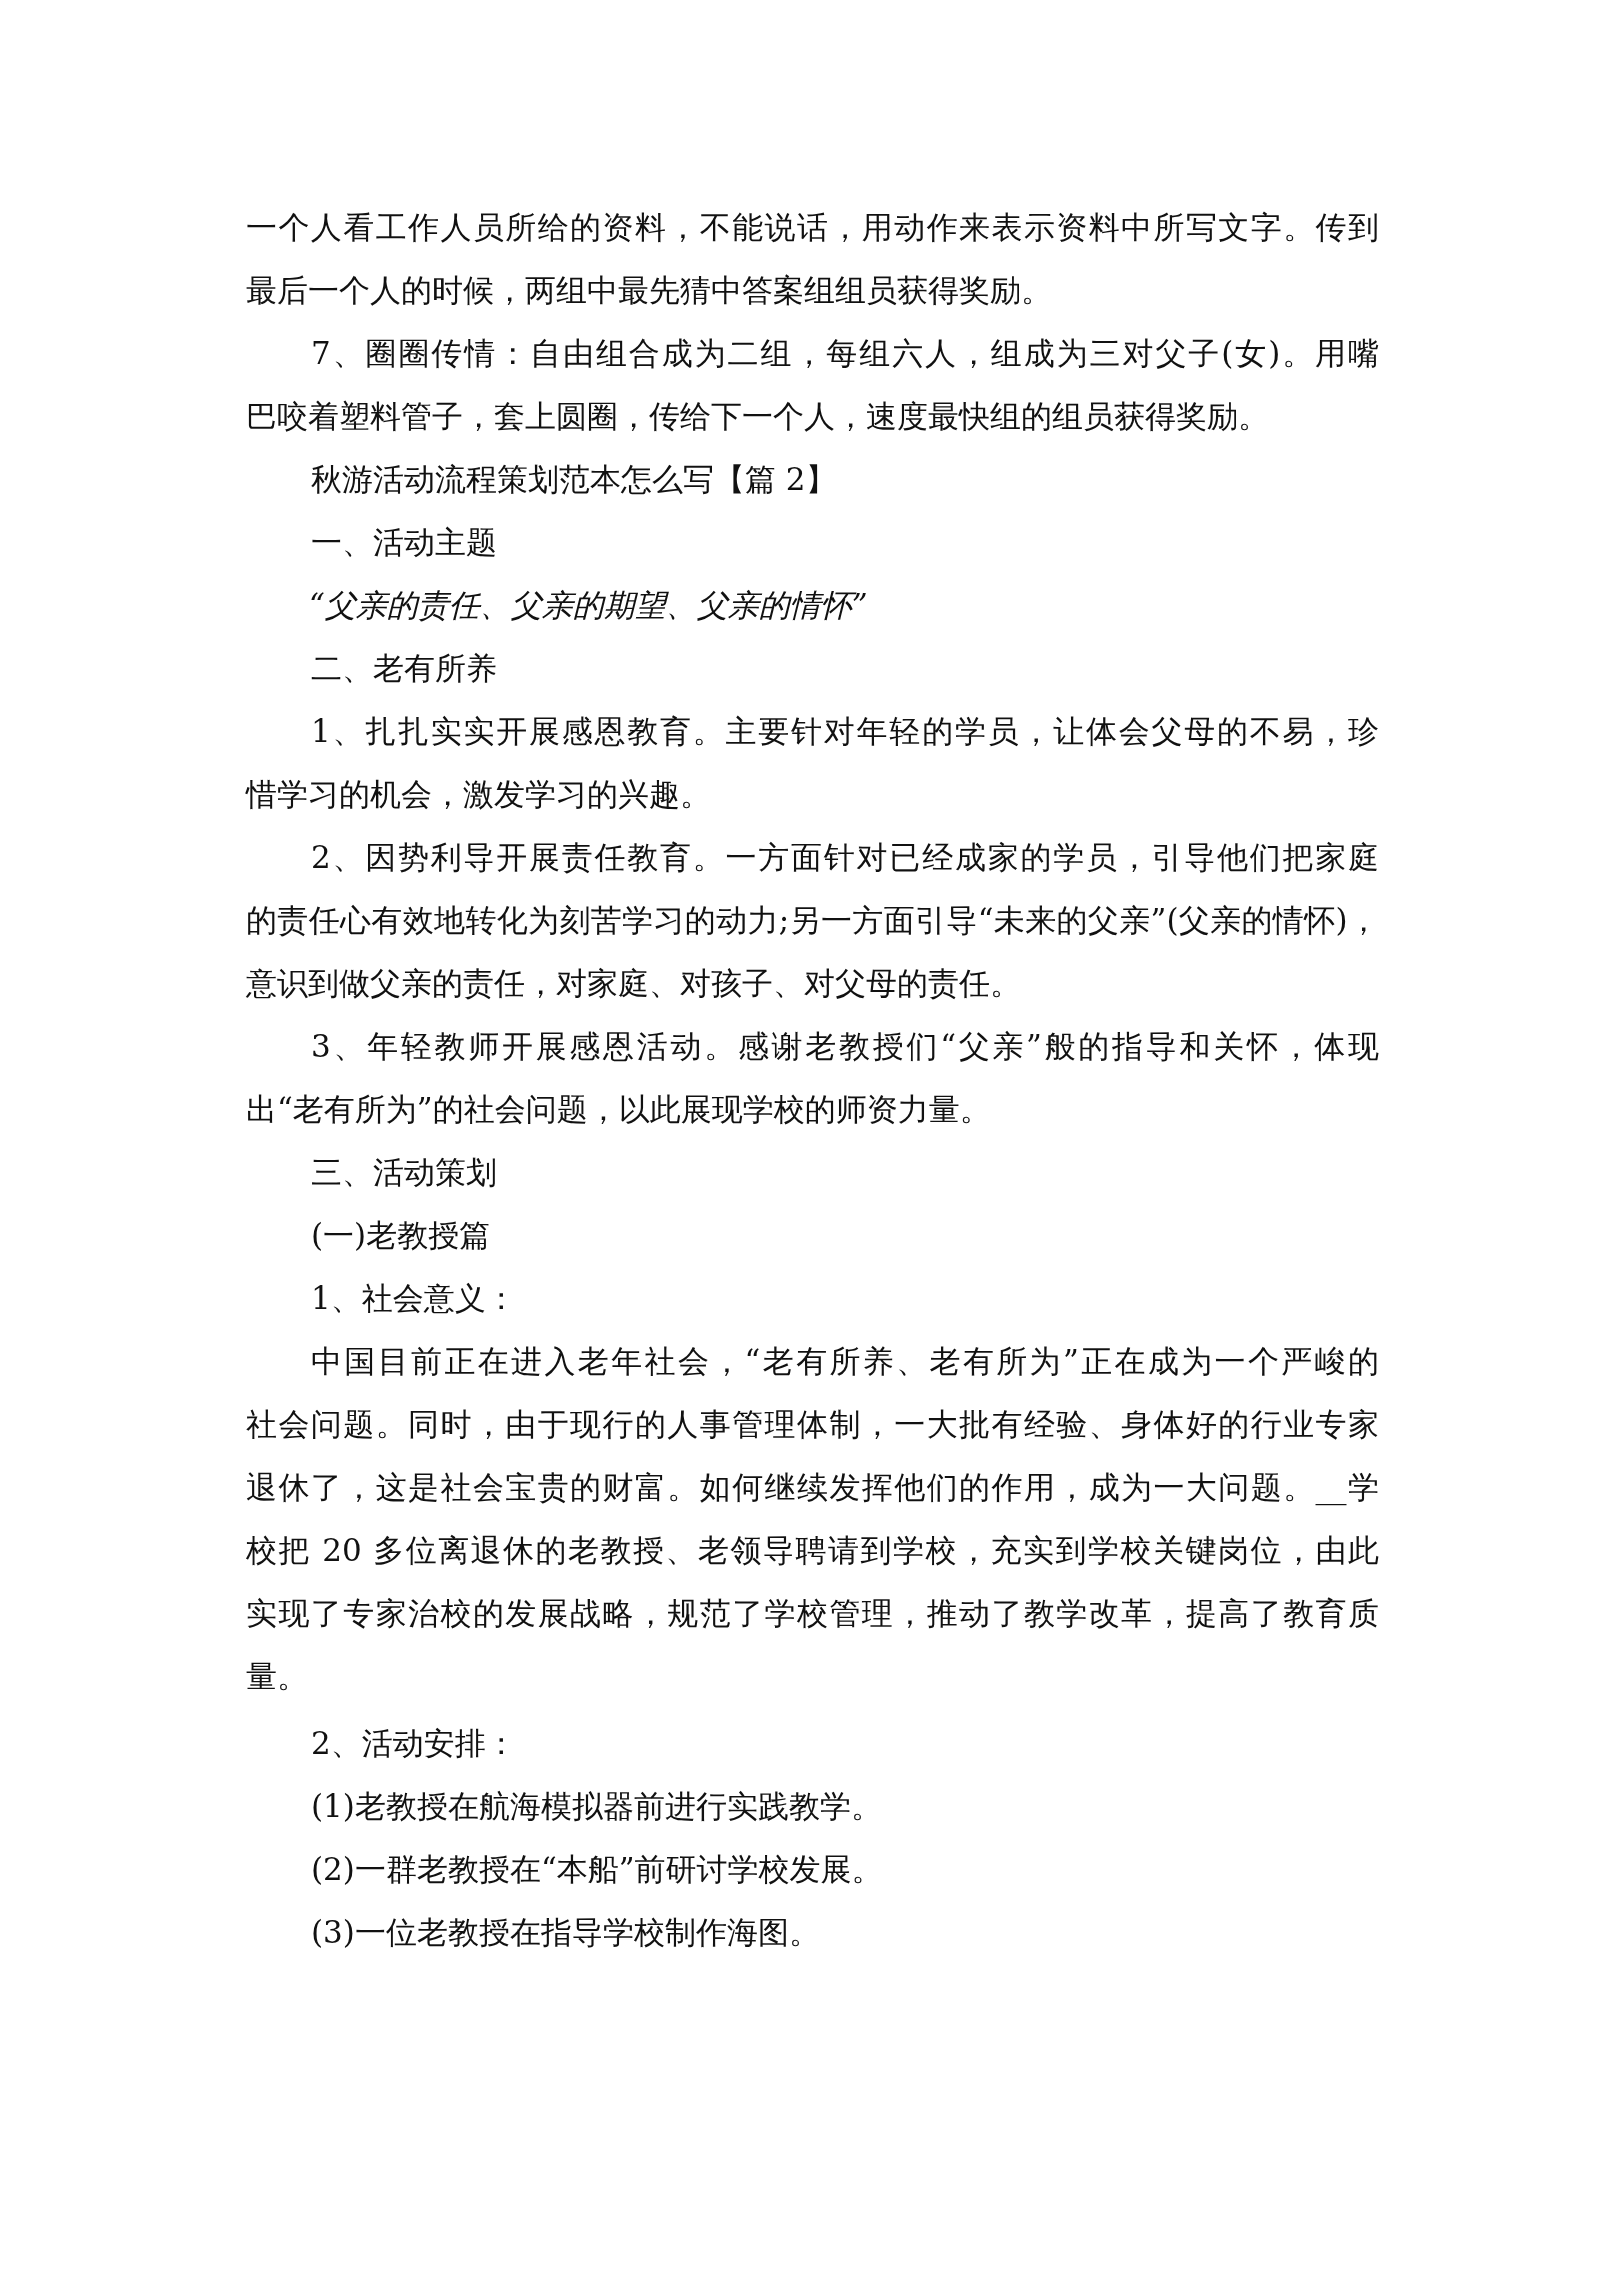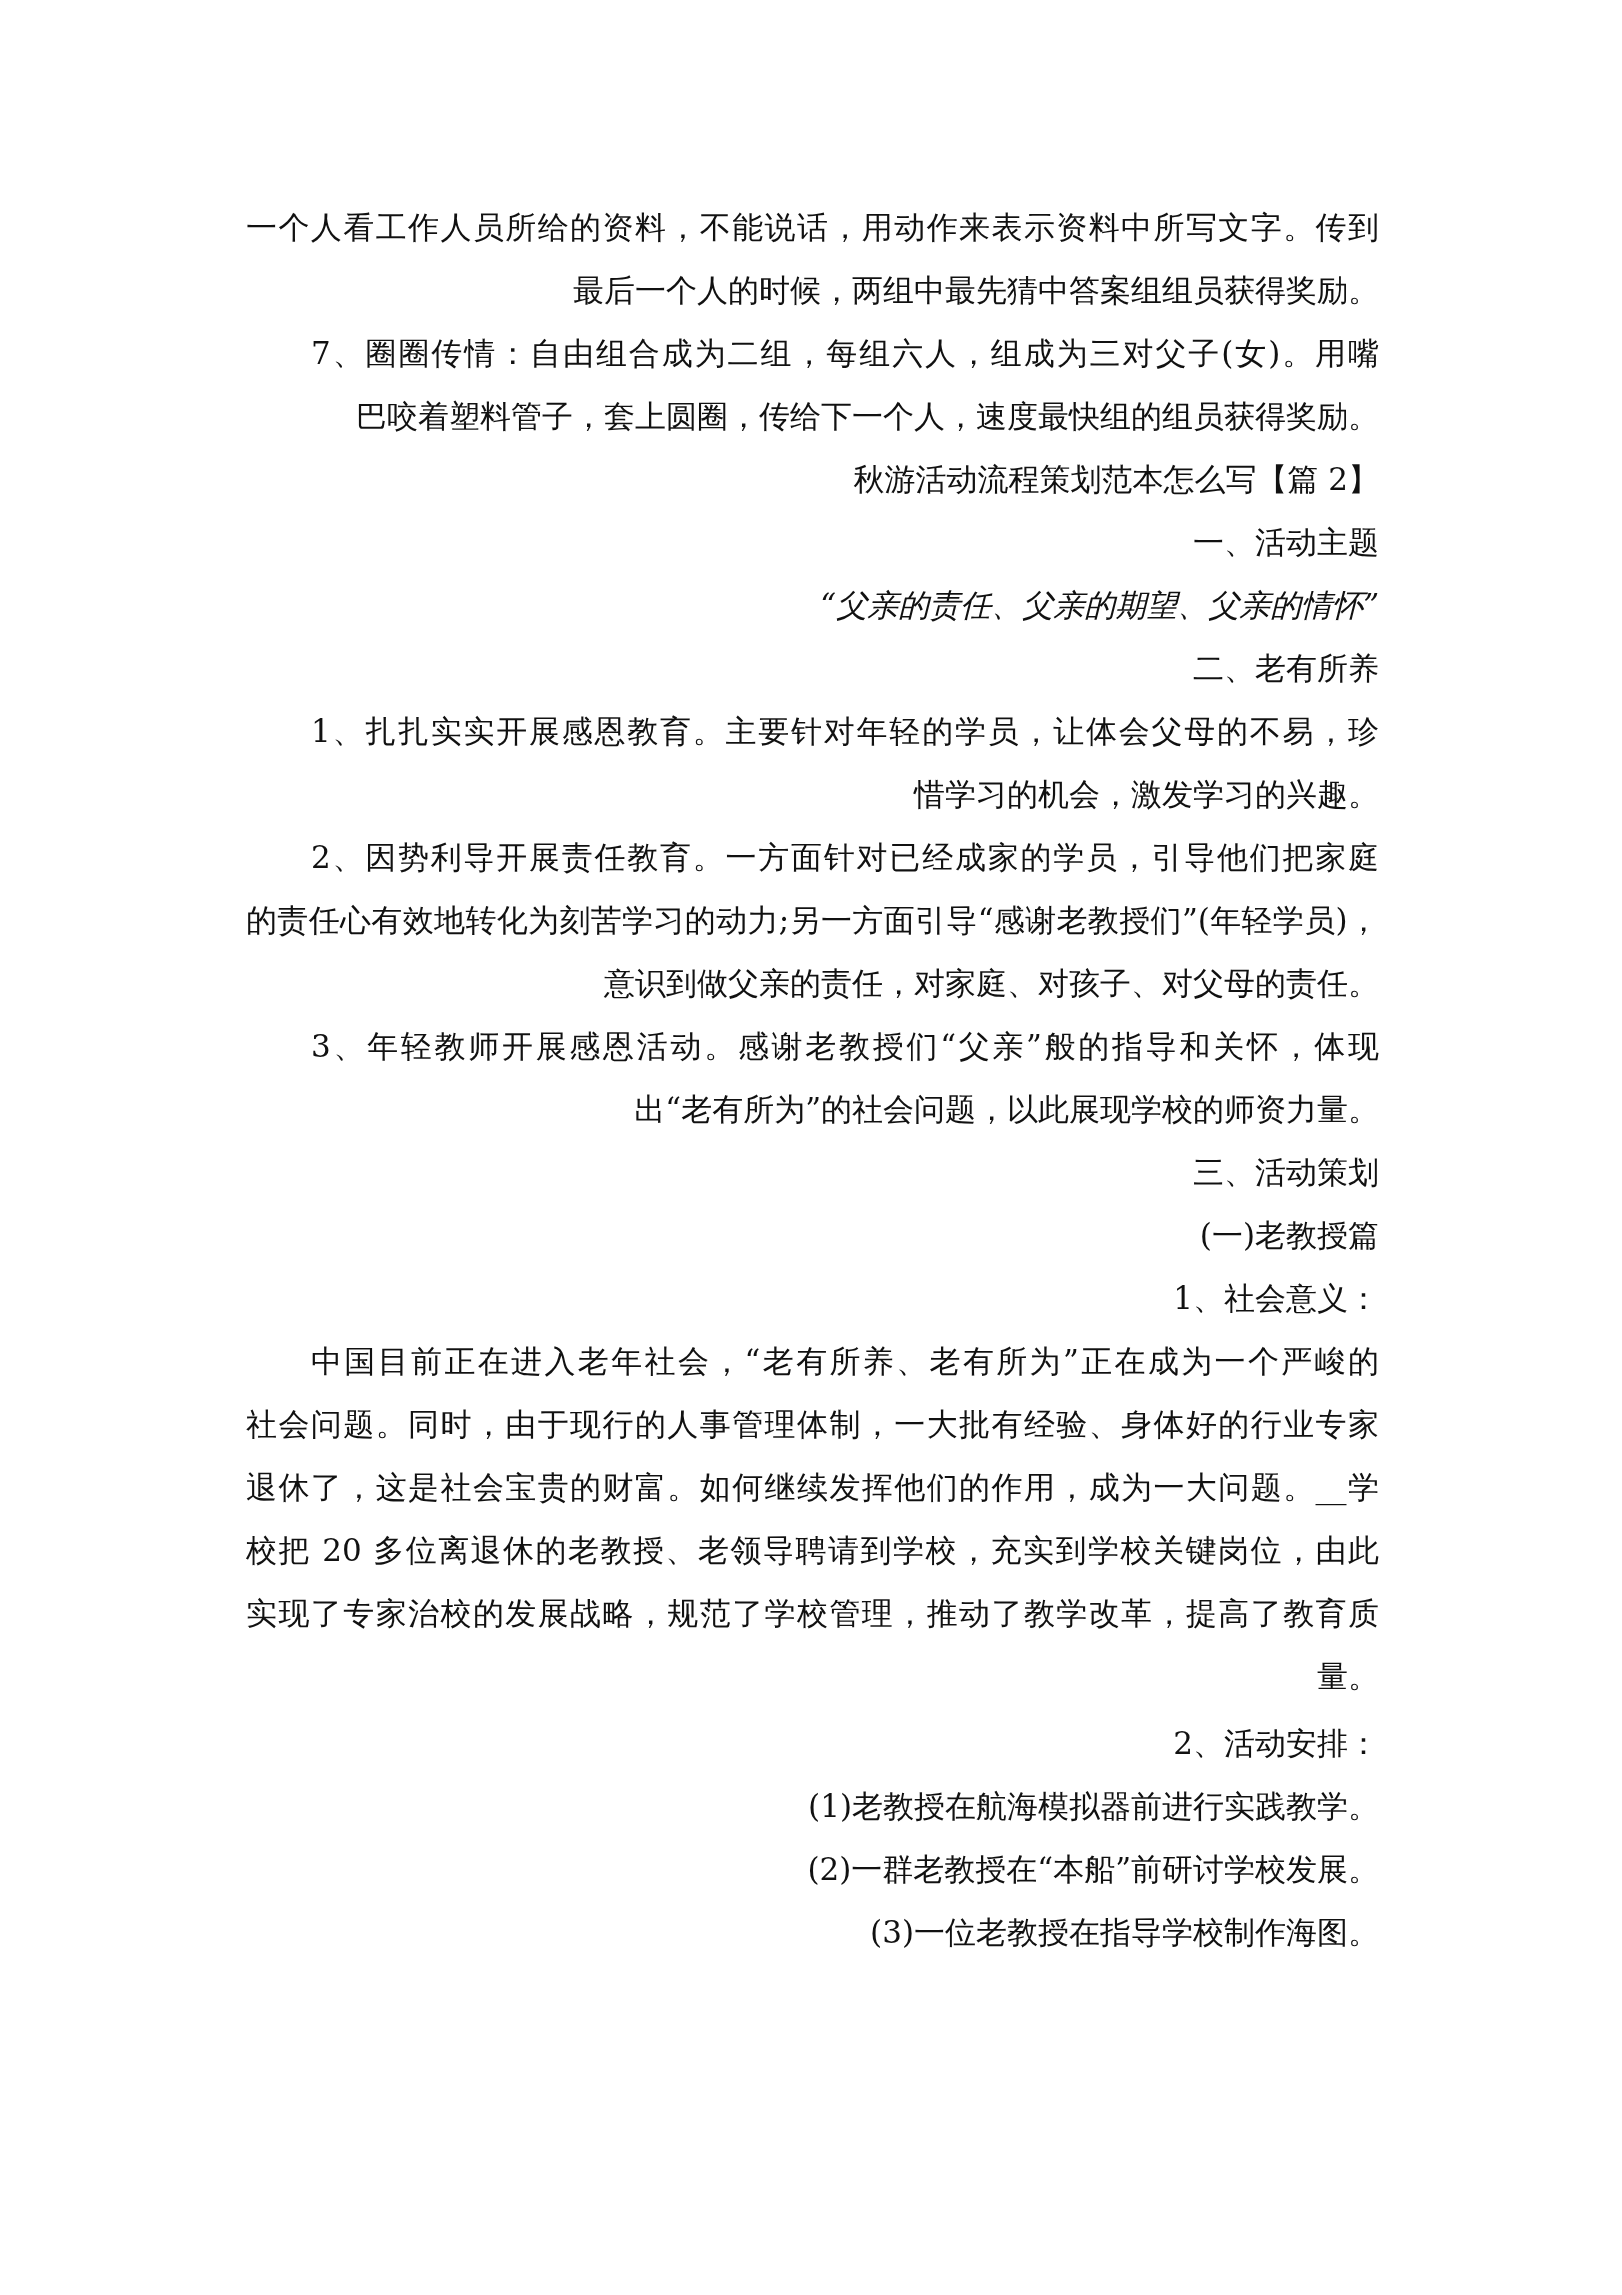--- a/index.html
+++ b/index.html
@@ -20,21 +20,20 @@
       left: 246px;
       top: 196px;
       width: 1133px;
     }
     .line {
       font-size: 31px;
       line-height: 63px;
       height: 63px;
       white-space: nowrap;
       letter-spacing: 0px;
-      text-align: right;
     }
     .indent {
       padding-left: 65px;
     }
     .quote {
       padding-left: 63px;
       font-style: italic;
     }
     .justify-line {
       text-align: justify;
@@ -51,21 +50,21 @@
   <div class="line">最后一个人的时候，两组中最先猜中答案组组员获得奖励。</div>
   <div class="line indent justify-line">7、圈圈传情：自由组合成为二组，每组六人，组成为三对父子(女)。用嘴</div>
   <div class="line">巴咬着塑料管子，套上圆圈，传给下一个人，速度最快组的组员获得奖励。</div>
   <div class="line indent">秋游活动流程策划范本怎么写【篇 2】</div>
   <div class="line indent">一、活动主题</div>
   <div class="line quote">“父亲的责任、父亲的期望、父亲的情怀”</div>
   <div class="line indent">二、老有所养</div>
   <div class="line indent justify-line">1、扎扎实实开展感恩教育。主要针对年轻的学员，让体会父母的不易，珍</div>
   <div class="line">惜学习的机会，激发学习的兴趣。</div>
   <div class="line indent justify-line">2、因势利导开展责任教育。一方面针对已经成家的学员，引导他们把家庭</div>
-  <div class="line justify-line">的责任心有效地转化为刻苦学习的动力;另一方面引导“感谢老教授们”(年轻学员)，</div>
+  <div class="line justify-line">的责任心有效地转化为刻苦学习的动力;另一方面引导“未来的父亲”(父亲的情怀)，</div>
   <div class="line">意识到做父亲的责任，对家庭、对孩子、对父母的责任。</div>
   <div class="line indent justify-line">3、年轻教师开展感恩活动。感谢老教授们“父亲”般的指导和关怀，体现</div>
   <div class="line">出“老有所为”的社会问题，以此展现学校的师资力量。</div>
   <div class="line indent">三、活动策划</div>
   <div class="line indent">(一)老教授篇</div>
   <div class="line indent">1、社会意义：</div>
   <div class="line indent justify-line">中国目前正在进入老年社会，“老有所养、老有所为”正在成为一个严峻的</div>
   <div class="line justify-line">社会问题。同时，由于现行的人事管理体制，一大批有经验、身体好的行业专家</div>
   <div class="line justify-line">退休了，这是社会宝贵的财富。如何继续发挥他们的作用，成为一大问题。__学</div>
   <div class="line justify-line">校把 20 多位离退休的老教授、老领导聘请到学校，充实到学校关键岗位，由此</div>

